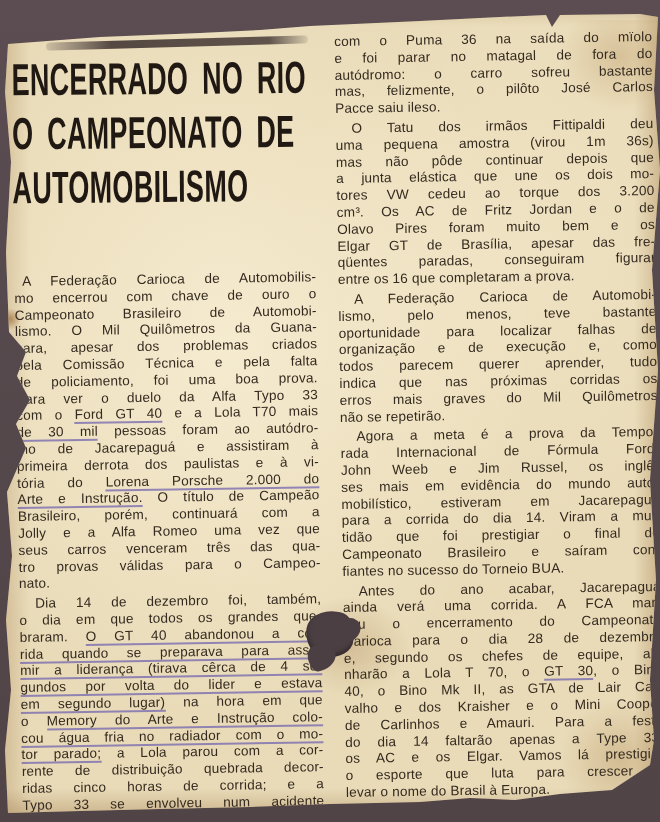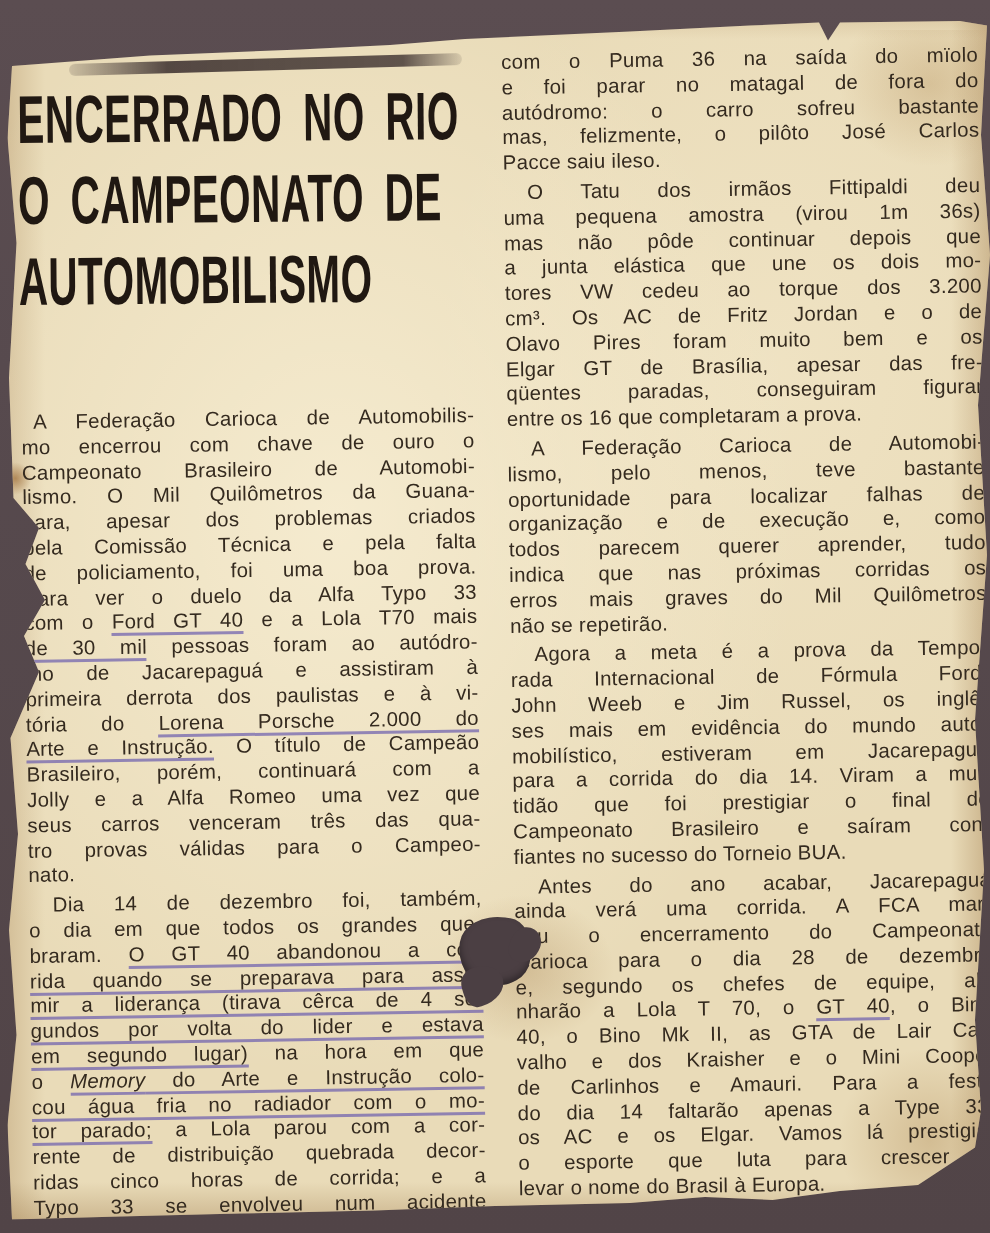--- a/index.html
+++ b/index.html
@@ -50,21 +50,21 @@
     transform:scaleX(.6);transform-origin:left center;
   }
   
   .col{position:absolute;color:#342A1F;font-size:13.6px;line-height:16.8px;letter-spacing:.2px;}
   .col-left{left:14px;top:274px;width:302px;transform:rotate(-0.9deg);transform-origin:left top;}
   .col-right{left:334px;top:34px;width:318px;transform:rotate(-0.9deg);transform-origin:left top;}
   .para + .para{margin-top:3px;}
   .ln{text-align:justify;text-align-last:justify;}
   .ln.last{text-align-last:left;}
   .u{border-bottom:2.2px solid rgba(110,95,175,.72);}
-  .em{font-style:italic;}
+  .em{}
   
   .hole{position:absolute;background:#4B3F43;}
   .hole-main{left:306px;top:611px;width:48px;height:46px;
     border-radius:62% 38% 55% 45% / 48% 55% 45% 60%;transform:rotate(8deg);
     box-shadow:inset 0 -3px 5px rgba(0,0,0,.35);}
   .hole-tail{left:308px;top:644px;width:28px;height:26px;
     border-radius:40% 60% 72% 28% / 45% 50% 58% 50%;transform:rotate(-16deg);}
   .hole-nub{left:340px;top:618px;width:20px;height:24px;
     border-radius:50% 50% 60% 40% / 55% 45% 60% 40%;transform:rotate(20deg);}
 </style>
@@ -163,21 +163,21 @@
           <div class="ln">tidão que foi prestigiar o final do</div>
           <div class="ln">Campeonato Brasileiro e saíram con-</div>
           <div class="ln last">fiantes no sucesso do Torneio BUA.</div>
         </div>
         <div class="para">
           <div class="ln" style="text-indent: 16px;">Antes do ano acabar, Jacarepaguá</div>
           <div class="ln">ainda verá uma corrida. A FCA mar-</div>
           <div class="ln">cou o encerramento do Campeonato</div>
           <div class="ln">Carioca para o dia 28 de dezembro</div>
           <div class="ln">e, segundo os chefes de equipe, ali-</div>
-          <div class="ln">nharão a Lola T 70, o <span class="u">GT 40</span>, o Bino</div>
+          <div class="ln">nharão a Lola T 70, o <span class="u">GT 30</span>, o Bino</div>
           <div class="ln">40, o Bino Mk II, as GTA de Lair Car-</div>
           <div class="ln">valho e dos Kraisher e o Mini Cooper</div>
           <div class="ln">de Carlinhos e Amauri. Para a festa</div>
           <div class="ln">do dia 14 faltarão apenas a Type 33,</div>
           <div class="ln">os AC e os Elgar. Vamos lá prestigiar</div>
           <div class="ln">o esporte que luta para crescer e</div>
           <div class="ln last">levar o nome do Brasil à Europa.</div>
         </div>
       </div>
   </div>

